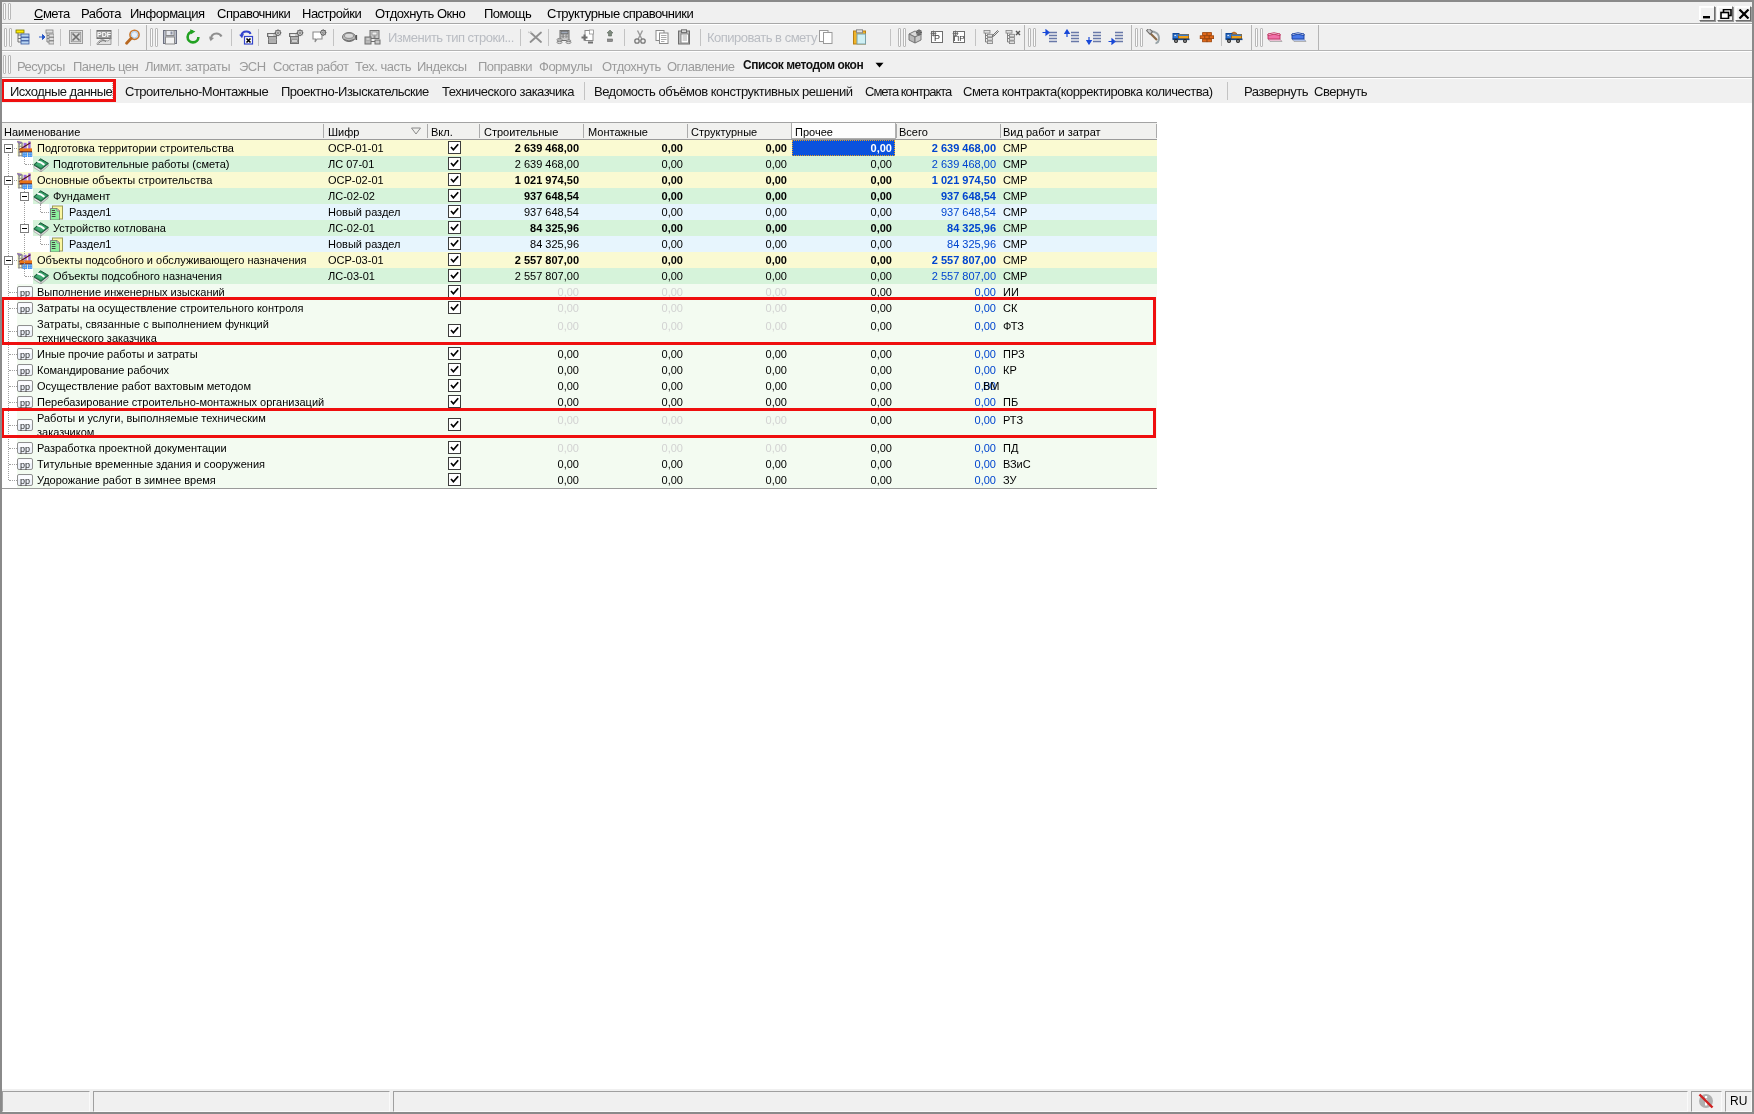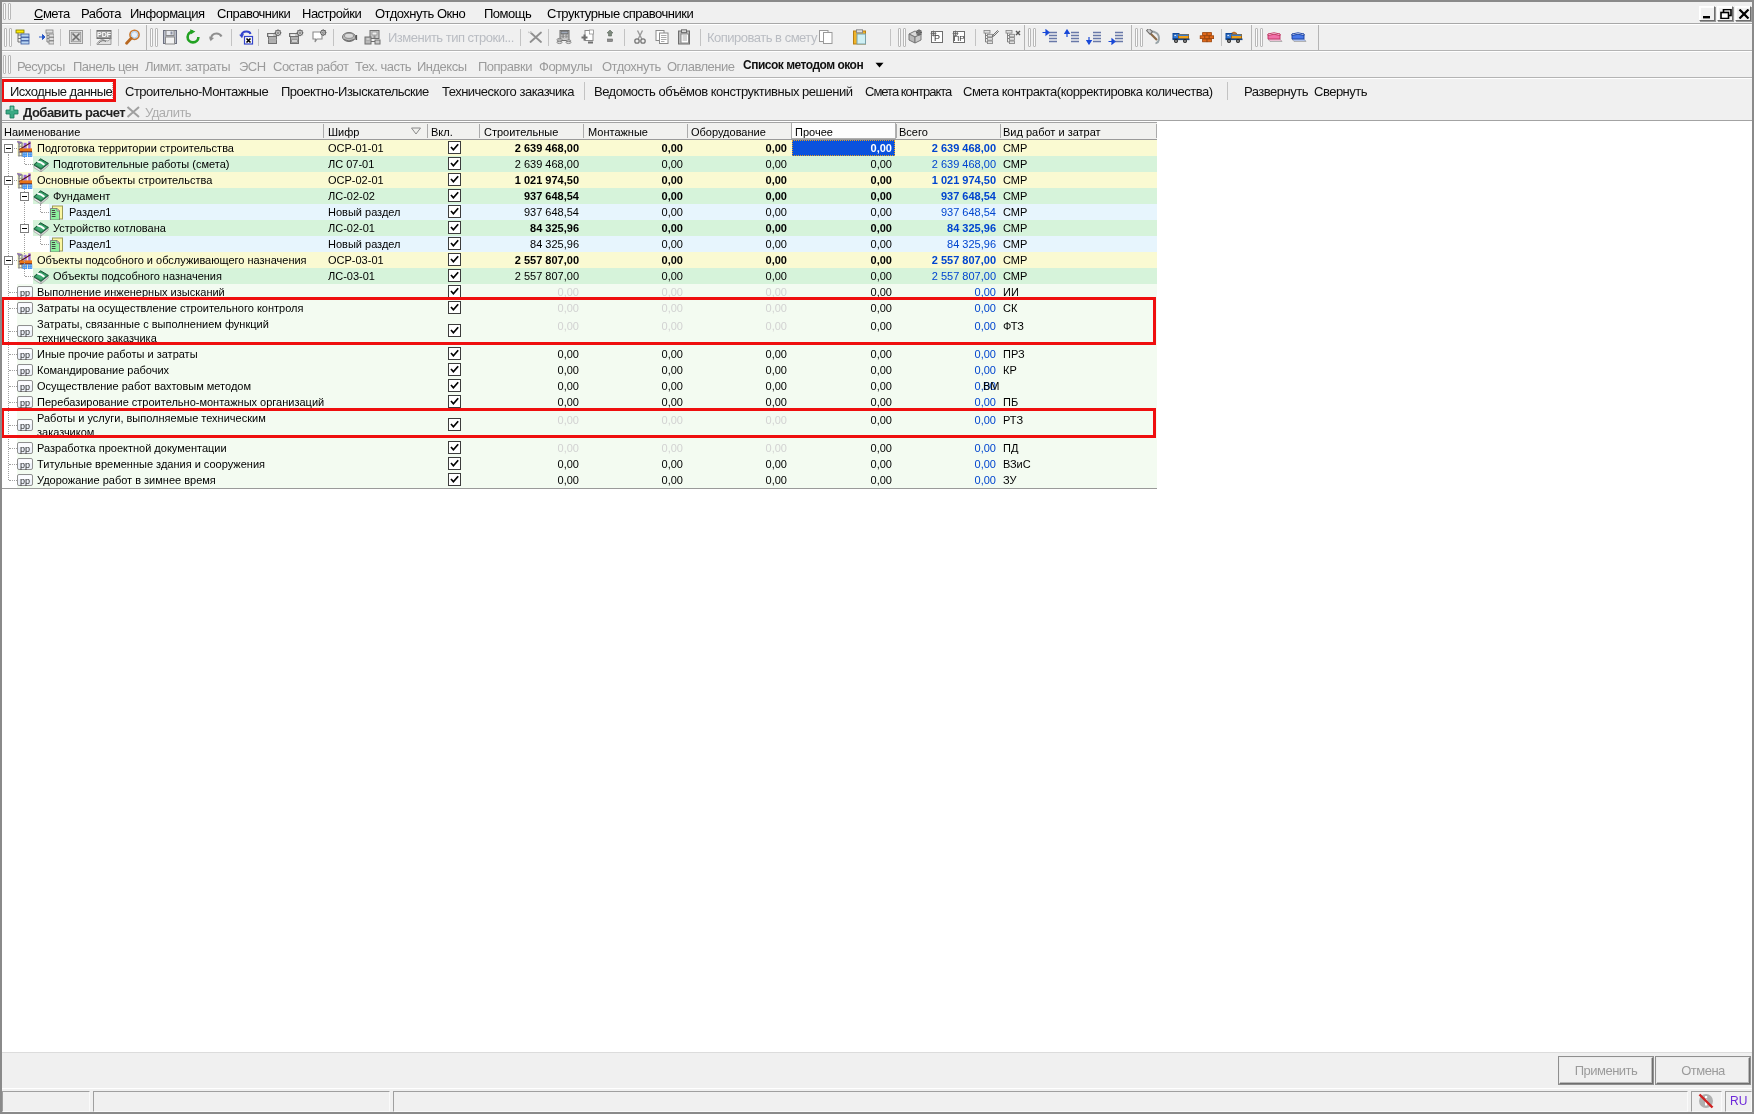--- a/index.html
+++ b/index.html
@@ -467,43 +467,28 @@
       <span class="t2" style="left:442px;top:4px">Технического заказчика</span>
       <span class="t2" style="left:594px;top:4px">Ведомость объёмов конструктивных решений</span>
       <span class="t2" style="left:865px;top:4px"><span style="letter-spacing:-1px">Смета контракта</span></span>
       <span class="t2" style="left:963px;top:4px">Смета контракта(корректировка количества)</span>
       <span class="t2" style="left:1244px;top:4px">Развернуть</span>
       <span class="t2" style="left:1314px;top:4px">Свернуть</span>
       <span class="t2" style="left:10px;top:4px">Исходные данные</span>
       <div class="sepv" style="left:584px;top:3px;height:18px"></div>
       <div class="sepv" style="left:1227px;top:3px;height:18px"></div>
     </div>
-    <div class="abs" style="left:0;top:103px;width:1754px;height:18px;background:#f0f0f0;border-bottom:1px solid #a3a3a3">
-      <div class="abs" style="left:5px;top:2px;width:14px;height:14px;z-index:1">
-        <svg width="14" height="14" viewBox="0 0 14 14">
-          <path d="M5,1 H9 V5 H13 V9 H9 V13 H5 V9 H1 V5 H5 Z" fill="#3aaa84" stroke="#1a7a5a" stroke-width="0.8"></path>
-          <path d="M5.8,1.8 H8.2 V5.8 H5.8 Z" fill="#7accae" opacity="0.8"></path>
-        </svg>
-      </div>
-      <span class="abs" style="left:23px;top:2px;font-size:13px;letter-spacing:-0.5px;font-weight:bold;color:#222;white-space:nowrap">Добавить расчет</span>
-      <div class="abs" style="left:126px;top:2px;width:15px;height:14px;z-index:1">
-        <svg width="15" height="14" viewBox="0 0 15 14">
-          <path d="M1.5,2 L13,12 M13,2 L1.5,12" stroke="#9f9f9f" stroke-width="2"></path>
-        </svg>
-      </div>
-      <span class="abs" style="left:145px;top:2px;font-size:13px;letter-spacing:-0.5px;color:#adadad;white-space:nowrap">Удалить</span>
-    </div>
     <div class="abs" style="left:0;top:122px;width:1157px;height:18px;background:#f1f1ef;border-top:1px solid #a3a3a3;border-bottom:1px solid #9a9a9a">
       <div class="abs" style="left:791px;top:0;width:105px;height:16px;background:#fdfdfd;border:1px solid #b0b0b0;border-top:none"></div>
       <span class="hdrcell" style="left:4px;top:1px">Наименование</span>
       <span class="hdrcell" style="left:328px;top:1px">Шифр</span>
       <span class="hdrcell" style="left:431px;top:1px">Вкл.</span>
       <span class="hdrcell" style="left:484px;top:1px">Строительные</span>
       <span class="hdrcell" style="left:588px;top:1px">Монтажные</span>
-      <span class="hdrcell" style="left:691px;top:1px">Оборудование</span>
+      <span class="hdrcell" style="left:691px;top:1px">Структурные</span>
       <span class="hdrcell" style="left:795px;top:1px">Прочее</span>
       <span class="hdrcell" style="left:899px;top:1px">Всего</span>
       <span class="hdrcell" style="left:1003px;top:1px">Вид работ и затрат</span>
       <div class="abs" style="left:323px;top:1px;width:1px;height:14px;background:#ababab"></div>
       <div class="abs" style="left:427px;top:1px;width:1px;height:14px;background:#ababab"></div>
       <div class="abs" style="left:479px;top:1px;width:1px;height:14px;background:#ababab"></div>
       <div class="abs" style="left:583px;top:1px;width:1px;height:14px;background:#ababab"></div>
       <div class="abs" style="left:687px;top:1px;width:1px;height:14px;background:#ababab"></div>
       <div class="abs" style="left:791px;top:1px;width:1px;height:14px;background:#ababab"></div>
       <div class="abs" style="left:896px;top:1px;width:1px;height:14px;background:#ababab"></div>
@@ -1035,36 +1020,32 @@
       <div class="hdot" style="left:9px;top:262px;width:8px"></div>
       <div class="hdot" style="left:9px;top:285px;width:8px"></div>
       <div class="hdot" style="left:9px;top:308px;width:8px"></div>
       <div class="hdot" style="left:9px;top:324px;width:8px"></div>
       <div class="hdot" style="left:9px;top:340px;width:8px"></div>
     </div>
     <div class="abs" style="left:0;top:488px;width:1157px;height:1px;background:#9a9a9a"></div>
     <div class="redbox" style="left:1px;top:79px;width:115px;height:23px"></div>
     <div class="redbox" style="left:1px;top:297px;width:1155px;height:48px"></div>
     <div class="redbox" style="left:1px;top:408px;width:1155px;height:30px"></div>
-    <div class="abs" style="left:0;top:1052px;width:1754px;height:36px;background:#f0f0f0;border-top:1px solid #dcdcdc">
-      <div class="btn3d" style="left:1559px;top:4px;width:94px;height:27px;line-height:25px">Применить</div>
-      <div class="btn3d" style="left:1656px;top:4px;width:94px;height:27px;line-height:25px">Отмена</div>
-    </div>
     <div class="abs" style="left:0;top:1088px;width:1754px;height:26px;background:#f0f0f0;border-top:1px solid #fff">
       <div class="sbpan" style="left:2px;width:88px;top:2px"></div>
       <div class="sbpan" style="left:93px;width:297px;top:2px"></div>
       <div class="sbpan" style="left:393px;width:1295px;top:2px"></div>
       <div class="sbpan" style="left:1691px;width:31px;top:2px"></div>
       <div class="sbpan" style="left:1725px;width:27px;top:2px"></div>
       <div class="abs" style="left:1697px;top:3px;width:18px;height:18px">
         <svg width="18" height="18" viewBox="0 0 18 18">
           <circle cx="9" cy="9" r="7" fill="#b0b0b0"></circle>
           <rect x="8" y="4" width="2.2" height="2.2" fill="#fff"></rect>
           <rect x="8" y="7.5" width="2.2" height="6" fill="#fff"></rect>
           <path d="M2.5,2.5 L15.5,15.5" stroke="#d02020" stroke-width="2.4"></path>
         </svg>
       </div>
-      <span class="abs" style="left:1730px;top:5px;font-size:12px;color:#6d28d9">RU</span>
+      <span class="abs" style="left:1730px;top:5px;font-size:12px;color:#000000">RU</span>
     </div>
     <div class="edge" style="left:0;top:0;width:1754px;height:2px"></div>
     <div class="edge" style="left:0;top:0;width:2px;height:1114px"></div>
     <div class="edge" style="left:1752px;top:0;width:2px;height:1114px"></div>
     <div class="edge" style="left:0;top:1112px;width:1754px;height:2px"></div>
   </div>
 </body></html>

